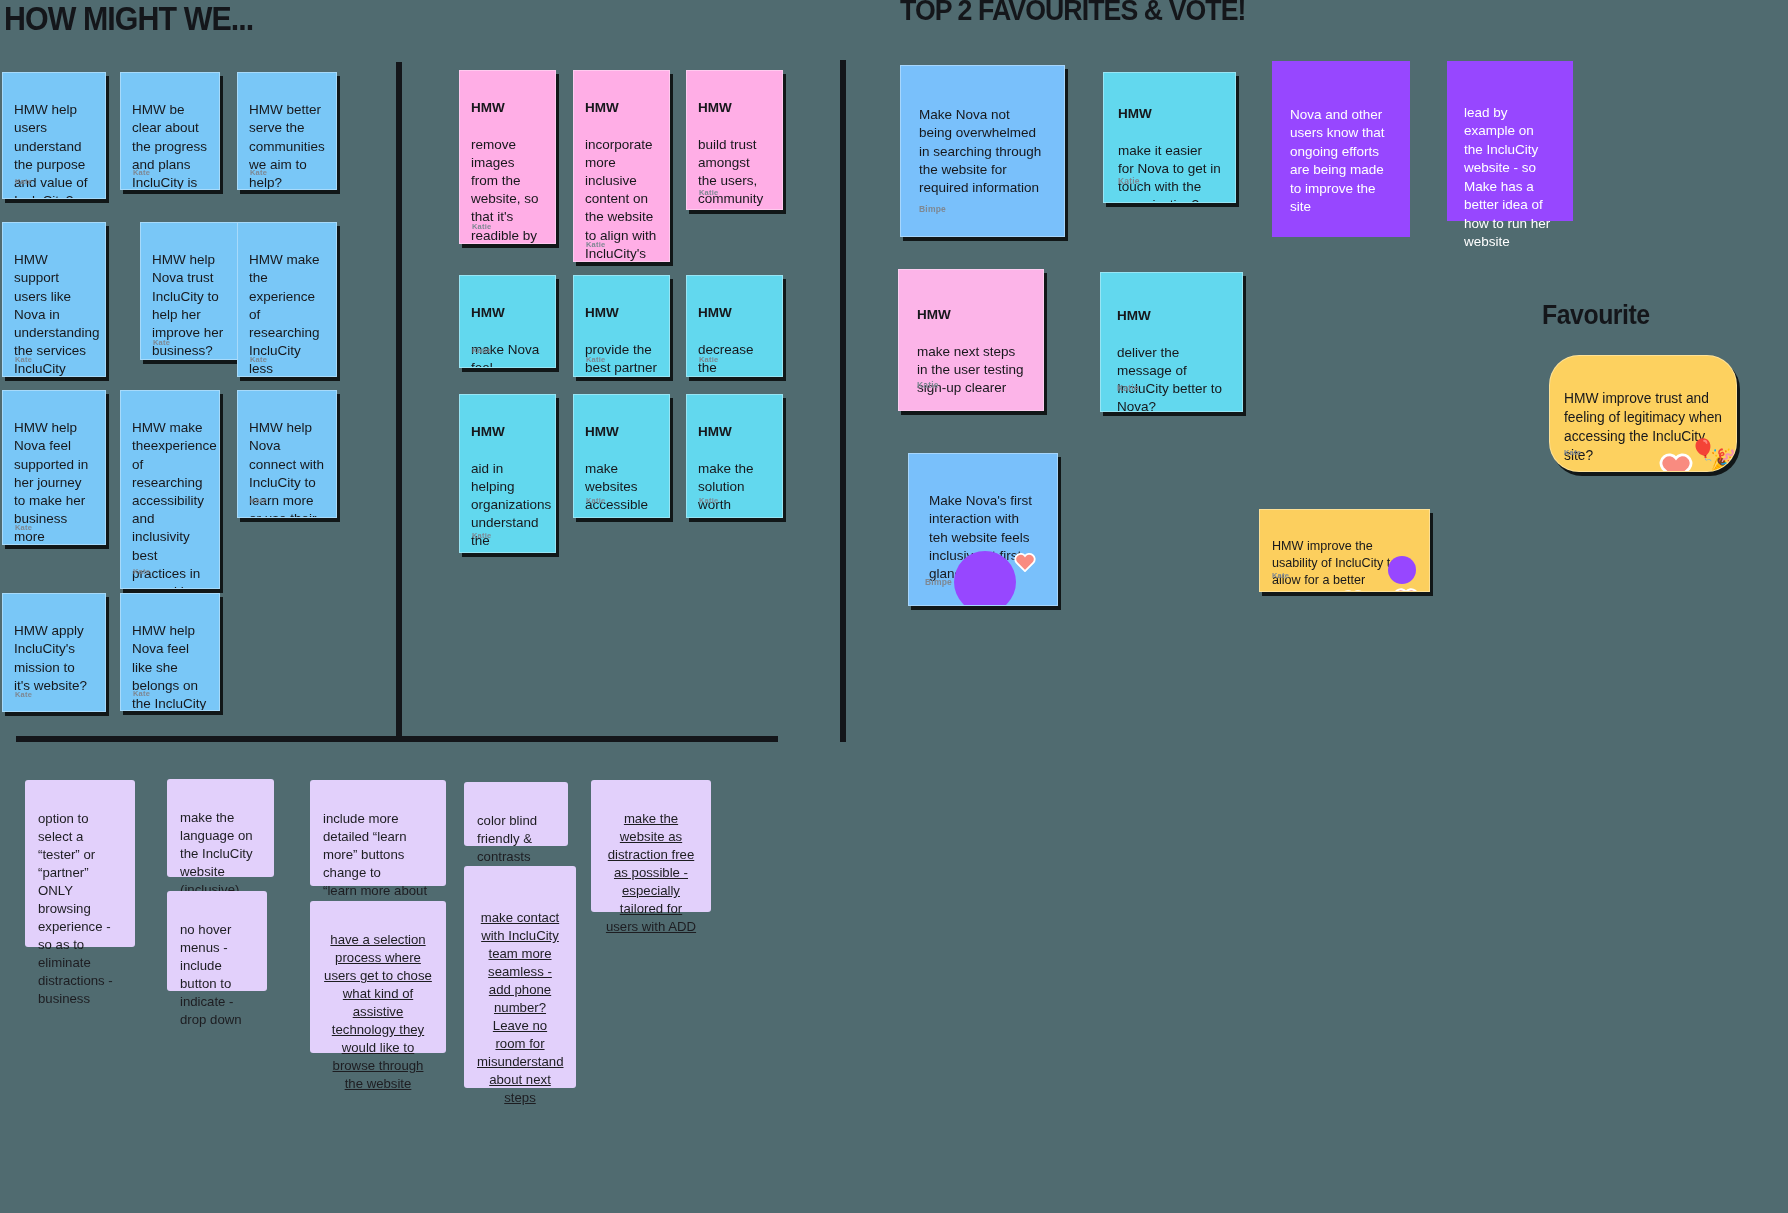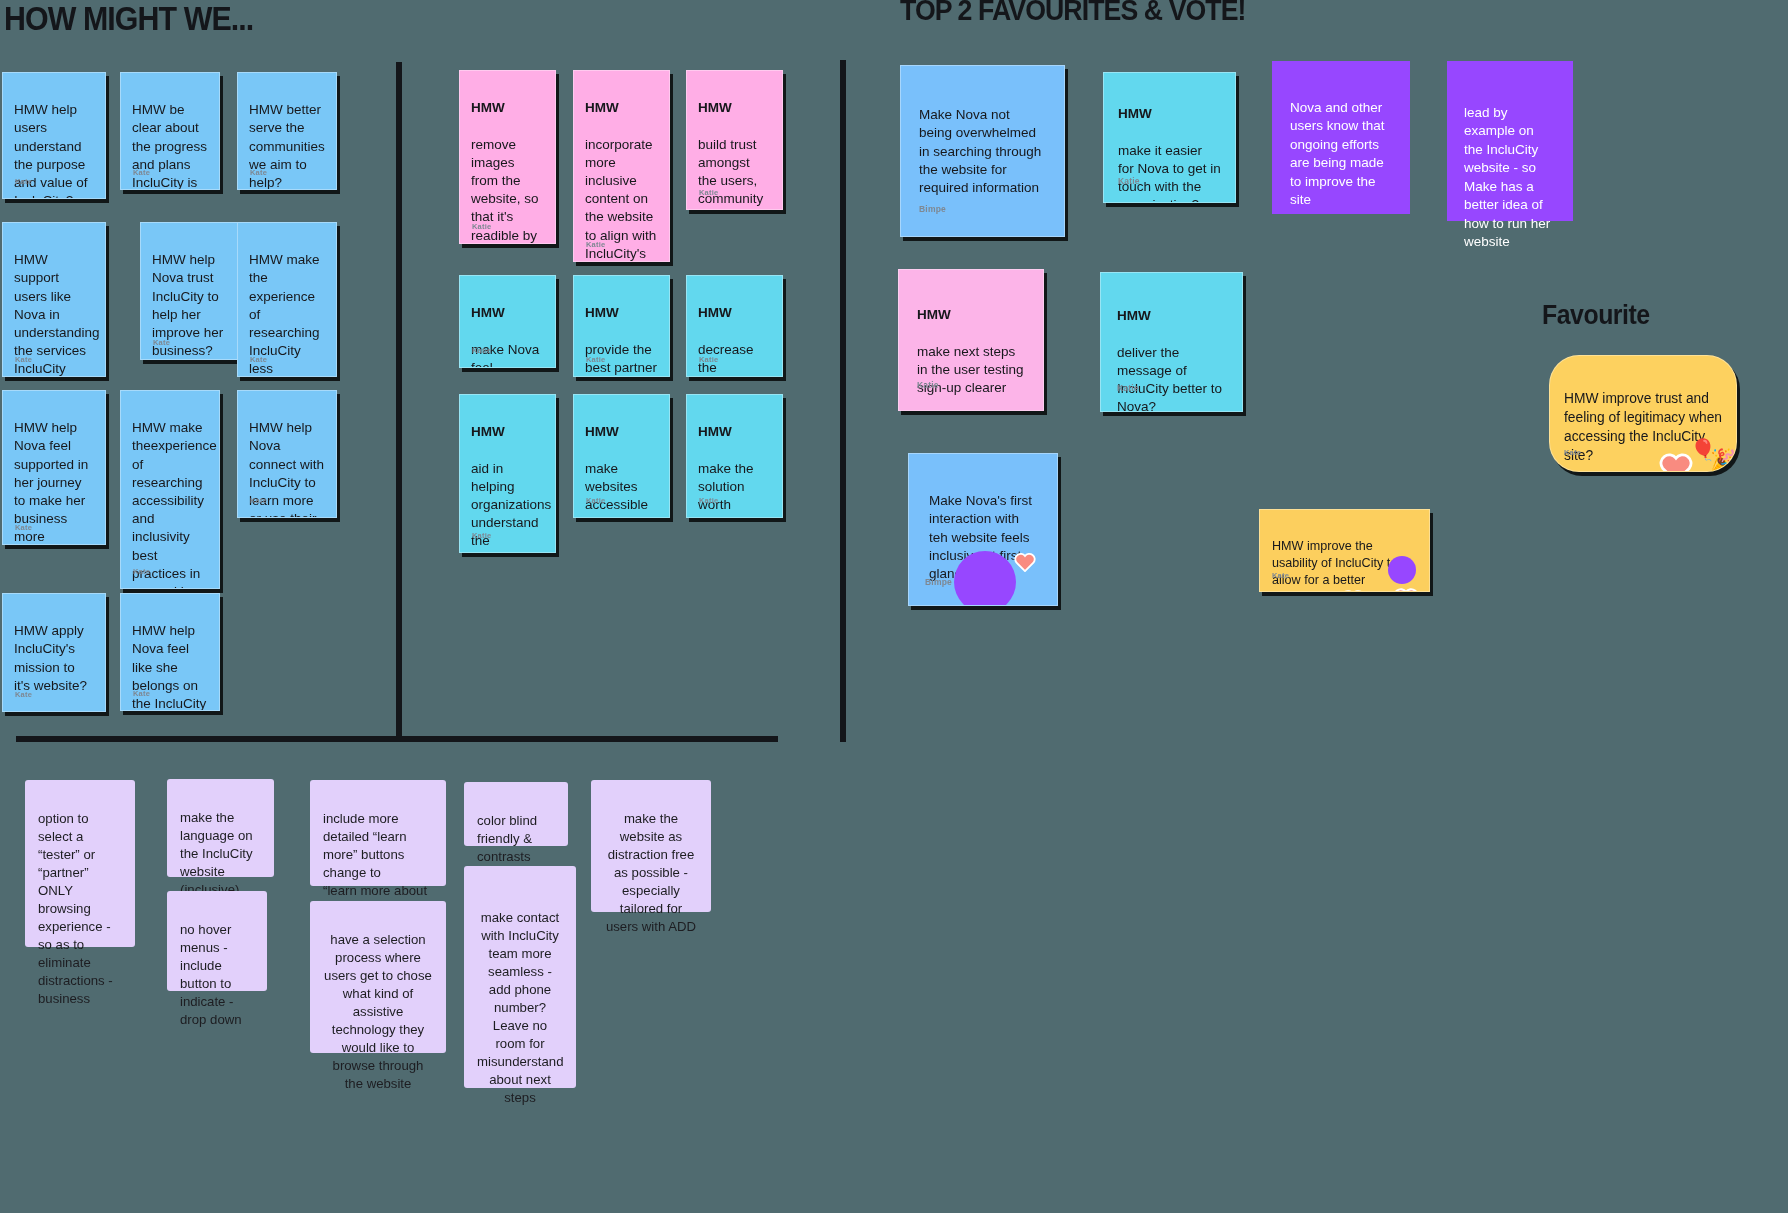--- a/index.html
+++ b/index.html
@@ -69,21 +69,21 @@
   }
   
   .lav{
     position:absolute;box-sizing:border-box;
     background:#e2d0fb;color:#1d1d21;
     padding:12px 13px;
     font-size:13.2px;line-height:18px;
     border-radius:3px;
     white-space:pre-line;
   }
-  .lav.ctr{text-align:center;}
+  .lav.ctr{text-align:center;text-decoration:underline;}
 
   
   .heart{position:absolute;width:26px;height:24px;}
   .heart svg{width:100%;height:100%;display:block;}
   .dot{position:absolute;border-radius:50%;background:#9747ff;}
   .emoji{position:absolute;font-size:21px;line-height:1;}
 </style>
 </head>
 <body>
 
@@ -197,21 +197,21 @@
     <span class="body">Make Nova not being overwhelmed in searching through the website for required information</span>
     <span class="author" style="left:18px;bottom:18px;font-size:8.5px;">Bimpe</span>
   </div>
 
   <div class="note cyan" style="left:1103px;top:72px;width:133px;height:131px;padding:14px 14px 6px 14px;">
     <span class="hdr">HMW</span>
     <span class="body">make it easier for Nova to get in touch with the organization?</span>
     <span class="author" style="left:14px;bottom:12px;font-size:8.5px;">Katie</span>
   </div>
 
-  <div class="pnote" style="left:1272px;top:61px;width:138px;height:153px;padding:19px 18px;">
+  <div class="pnote" style="left:1272px;top:61px;width:138px;height:176px;padding:26px 18px;">
     <span class="body">Nova and other users know that ongoing efforts are being made to improve the site</span>
   </div>
   <div class="pnote" style="left:1447px;top:61px;width:126px;height:160px;padding:24px 17px;">
     <span class="body">lead by example on the IncluCity website - so Make has a better idea of how to run her website</span>
   </div>
 
   <div class="note pink2" style="left:898px;top:269px;width:146px;height:142px;padding:18px 18px 6px 18px;">
     <span class="hdr">HMW</span>
     <span class="body">make next steps in the user testing sign-up clearer</span>
     <span class="author" style="left:18px;bottom:16px;font-size:8.5px;">Katie</span>

